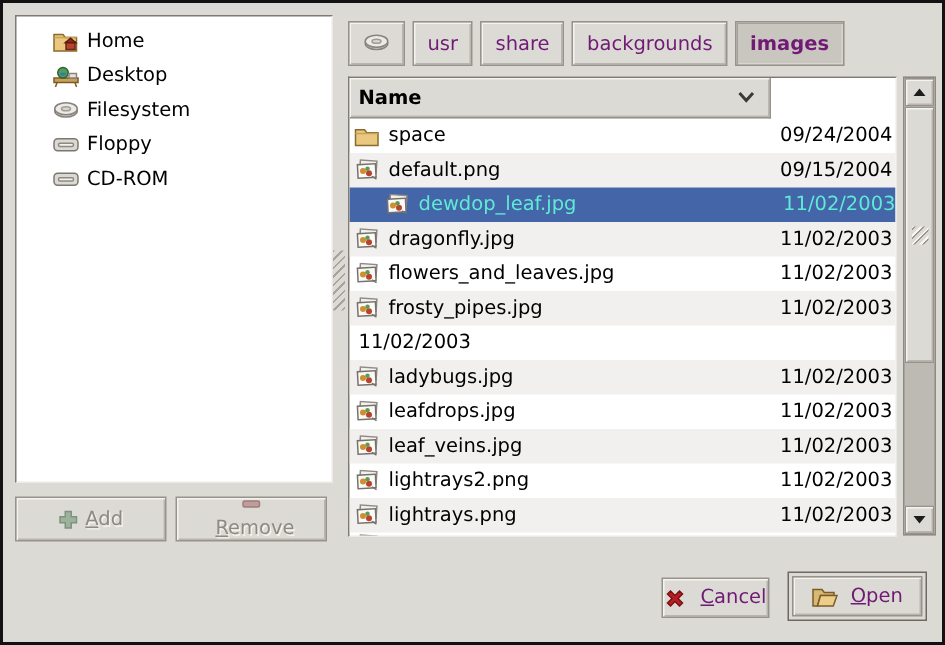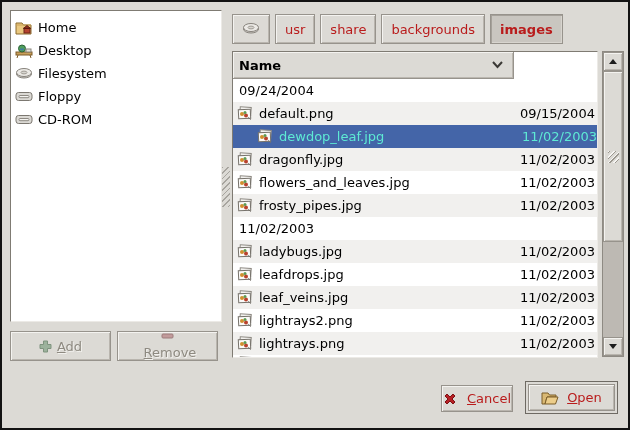--- a/index.html
+++ b/index.html
@@ -8,33 +8,33 @@
     box-shadow:inset 0 0 0 2px #121212;
     font-family:"DejaVu Sans","Liberation Sans",sans-serif;font-size:13px;color:#000;
     overflow:hidden;
   }
   
   .sidebar{
     position:absolute;left:10px;top:10px;width:212px;height:312px;background:#fff;
     border:1px solid;border-color:#7f7b73 #eceae6 #eceae6 #7f7b73;
     padding-top:5px;box-sizing:border-box;overflow:hidden;
   }
-  .side-item{height:23px;display:flex;align-items:center;padding-left:4px;gap:5px;cursor:default;}
+  .side-item{height:23px;display:flex;align-items:center;padding-left:4px;gap:5px;cursor:default;margin-left:20px;}
   .side-item .icn{width:18px;height:17px;display:inline-flex;align-items:center;justify-content:center;}
   
   .pane-grip{
     position:absolute;left:222px;top:167px;width:8px;height:40px;
     background:repeating-linear-gradient(135deg,#a7a49e 0 1px,transparent 1px 4px);
   }
   
   .btn{
     background:#dcdad5;border:1px solid #97938c;
     box-shadow:inset 1px 1px 0 #f4f3f0, inset -1px -1px 0 #b9b5ae;
     display:inline-flex;align-items:center;justify-content:center;
-    font-family:inherit;font-size:13px;color:#b91c1c;cursor:default;box-sizing:border-box;
+    font-family:inherit;font-size:13px;color:#701a75;cursor:default;box-sizing:border-box;
   }
   .btn.pressed{
     background:#c9c6c0;font-weight:bold;
     box-shadow:inset 1px 1px 0 #a5a19a, inset -1px -1px 0 #d8d5cf;
   }
   
   .pathbar{position:absolute;left:232px;top:14px;height:30px;display:flex;gap:5px;}
   .path-btn{height:30px;padding:0 9px;}
   .path-btn .icn{width:18px;height:14px;display:inline-flex;}
   
@@ -189,20 +189,29 @@
         <span class="sp">Name</span>
         <span class="sort-icon">
           <svg width="11" height="8" viewBox="0 0 11 8">
               <polyline points="1,1 5.5,6 10,1" fill="none" stroke="#3c3a36" stroke-width="2"></polyline>
             </svg>
         </span>
       </div>
     </div>
     <div class="rows" id="rows">
         <div class="row even">
+          <span class="cell-name">
+            <span class="icn">
+              <svg width="17" height="14" viewBox="0 0 17 14">
+                <path d="M1 2.5h6l1.5 2H16v8.5H1z" fill="#eac87f" stroke="#8a6a2f"></path>
+                <path d="M1 5h15" stroke="#c9a158"></path>
+              </svg>
+            </span>
+            <span>space</span>
+          </span>
           <span class="cell-date">09/24/2004</span>
         </div>
         <div class="row odd">
           <span class="cell-name">
             <span class="icn">
               <svg width="17" height="15" viewBox="0 0 17 15">
                 <rect x="4" y="1" width="11" height="8" fill="#f2f1ee" stroke="#8e8a83" transform="rotate(4 9 5)"></rect>
                 <rect x="2.5" y="3.5" width="12" height="9" fill="#fbfaf8" stroke="#76726b" transform="rotate(-3 8 8)"></rect>
                 <circle cx="6" cy="8" r="2" fill="#cf8f2e"></circle>
                 <circle cx="10" cy="9.5" r="2" fill="#b8422c"></circle>

